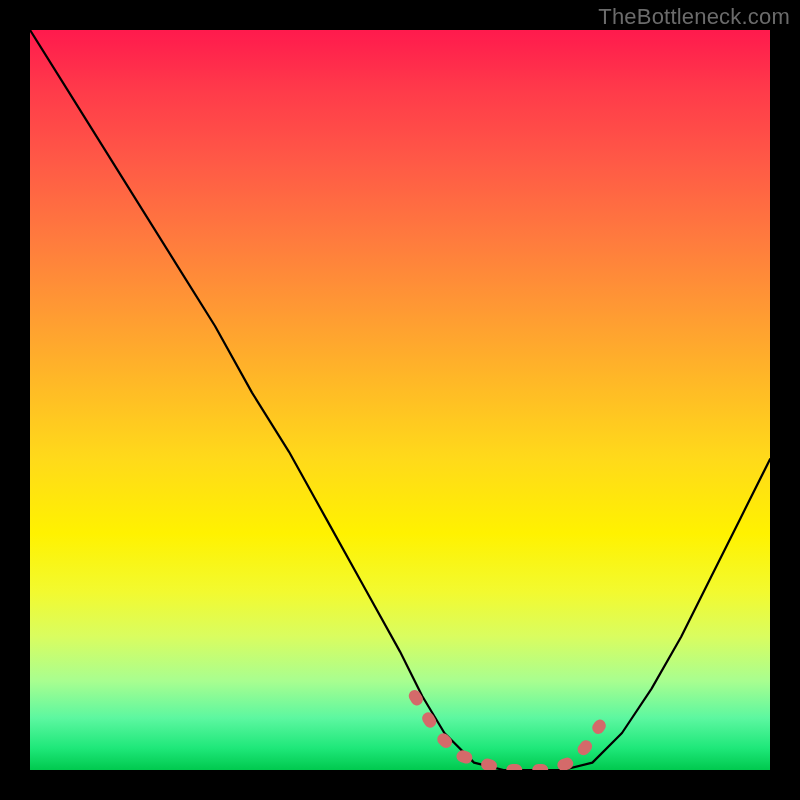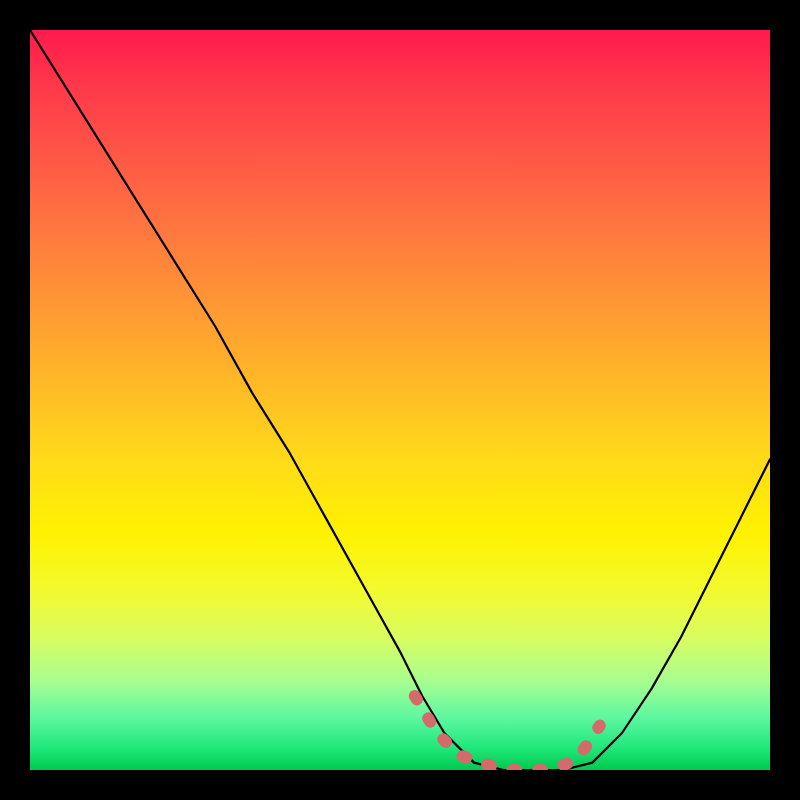--- a/index.html
+++ b/index.html
@@ -57,19 +57,20 @@
     left: 0;
     top: 0;
     width: 740px;
     height: 740px;
   }
 </style>
 </head>
 <body>
 
 <div class="frame">
+  <div class="watermark">TheBottleneck.com</div>
   <div class="plot">
     <svg class="curve" viewBox="0 0 740 740" preserveAspectRatio="none">
       <path id="main-curve" fill="none" stroke="#000000" stroke-width="2.2" stroke-linecap="round" stroke-linejoin="round" d="M0.00 0.00 L37.00 59.20 L74.00 118.40 L111.00 177.60 L148.00 236.80 L185.00 296.00 L222.00 362.60 L259.00 421.80 L296.00 488.40 L333.00 555.00 L370.00 621.60 L392.20 666.00 L414.40 703.00 L444.00 732.60 L473.60 740.00 L503.20 740.00 L532.80 740.00 L562.40 732.60 L592.00 703.00 L621.60 658.60 L651.20 606.80 L680.80 547.60 L710.40 488.40 L740.00 429.20"></path>
       <path id="trough-curve" fill="none" stroke="#d46a6a" stroke-width="12" stroke-linecap="round" stroke-linejoin="round" stroke-dasharray="4 22" d="M384.80 666.00 L407.00 703.00 L429.20 725.20 L451.40 732.60 L473.60 740.00 L495.80 740.00 L518.00 740.00 L540.20 732.60 L555.00 717.80 L569.80 695.60"></path>
     </svg>
   </div>
 </div>
 
 </body></html>

